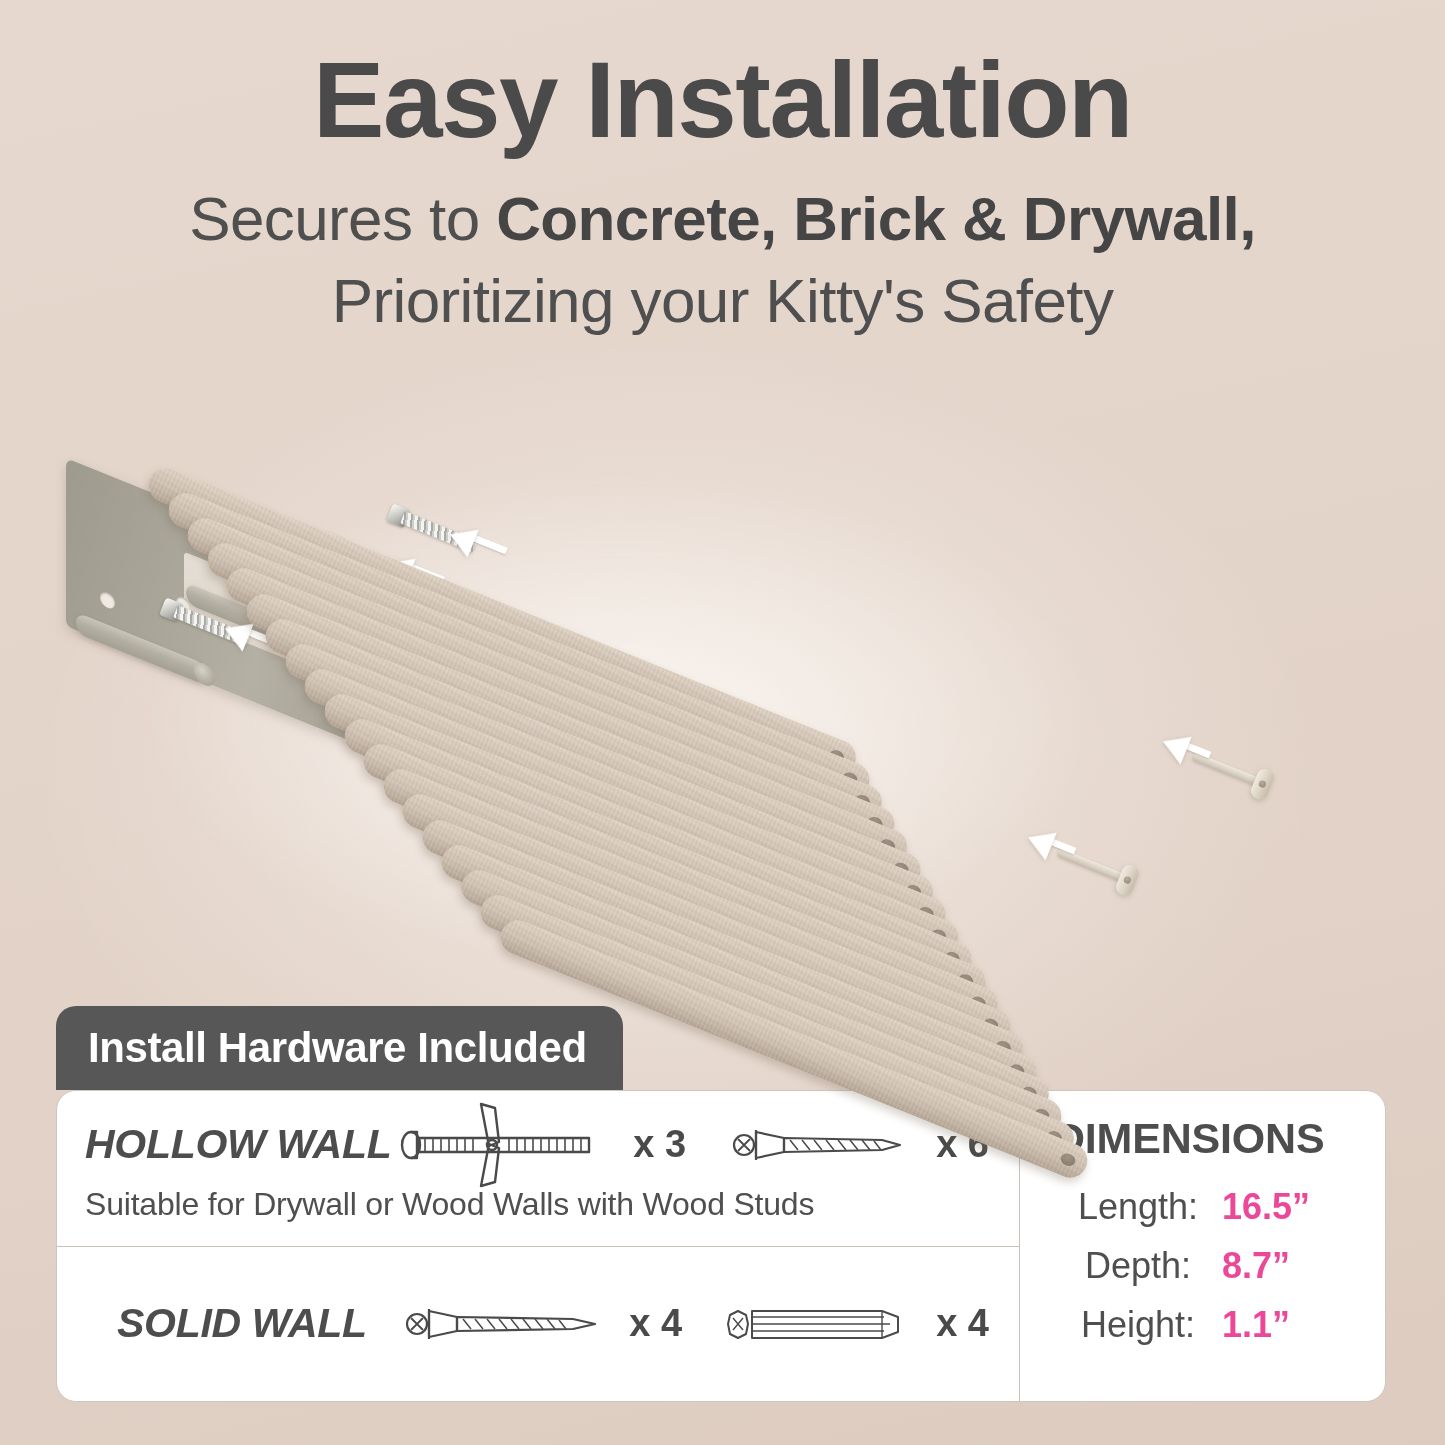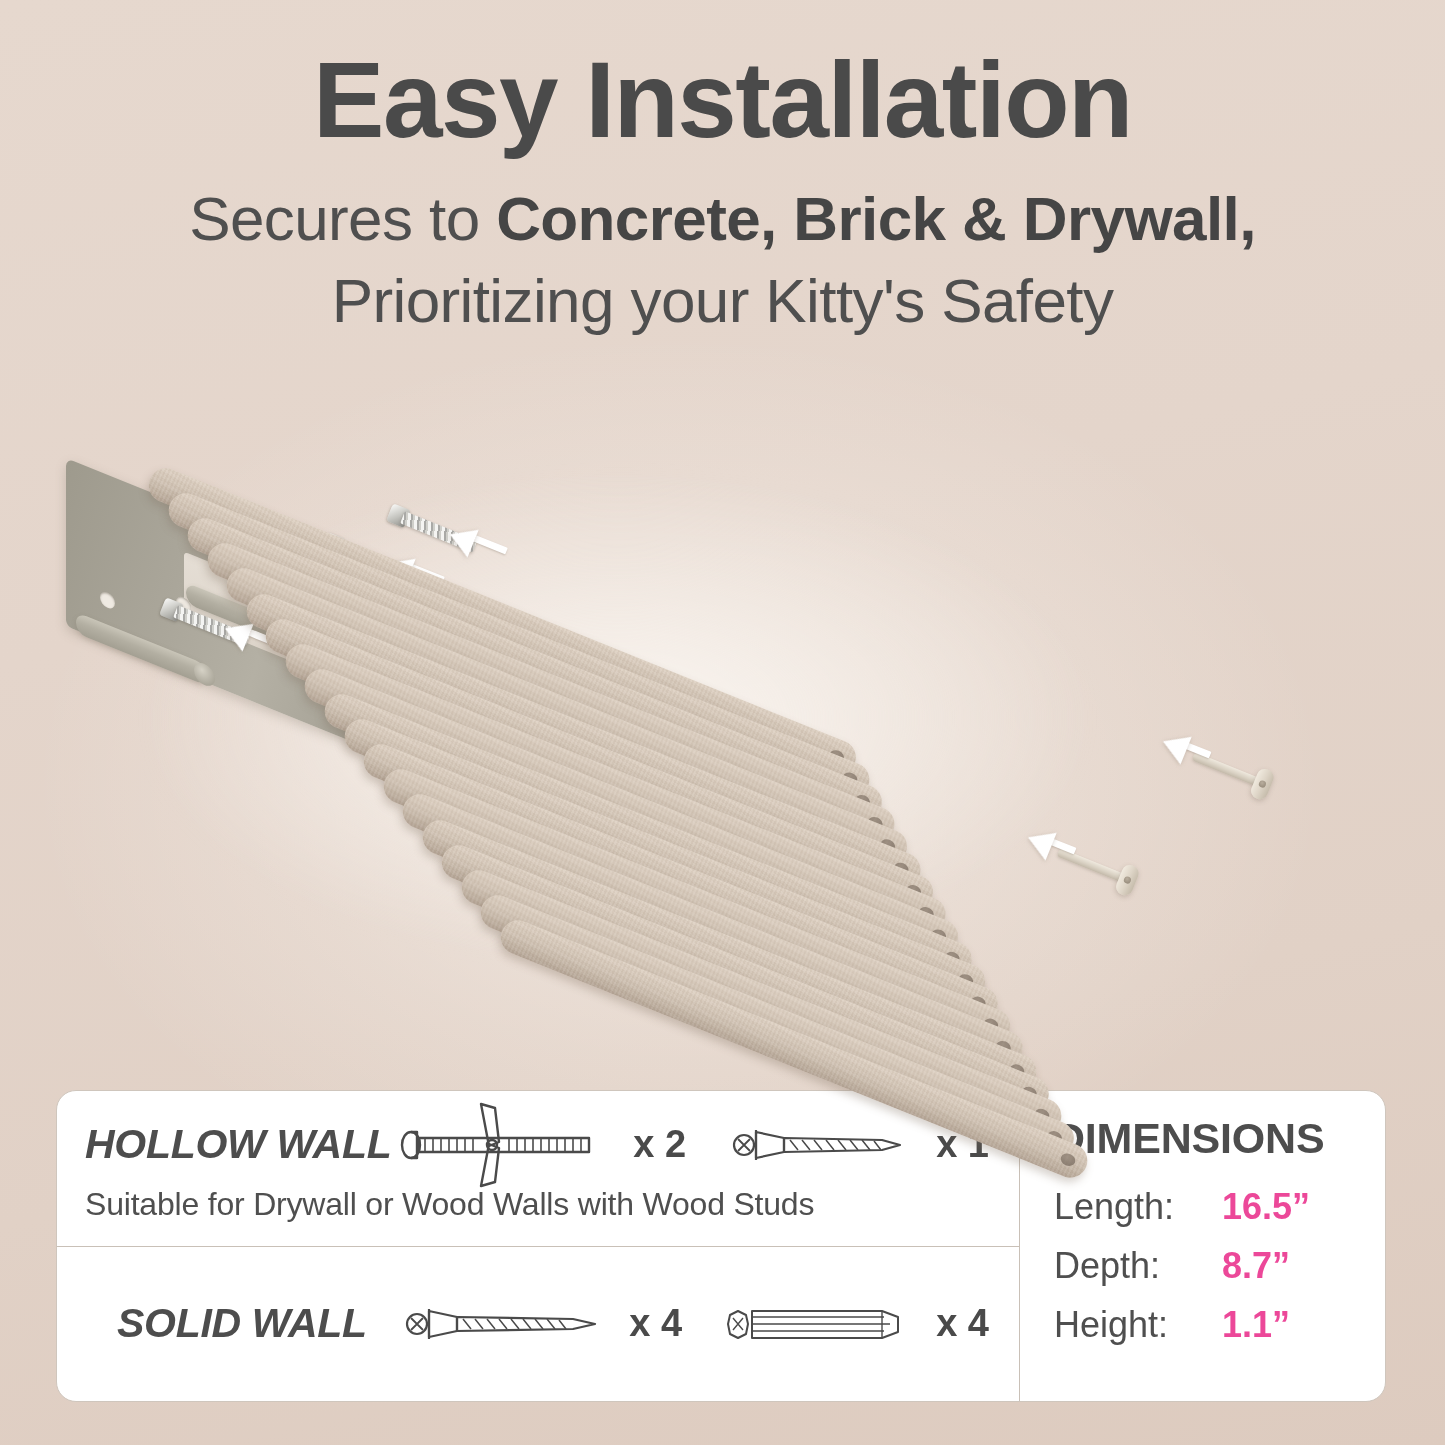--- a/index.html
+++ b/index.html
@@ -310,21 +310,21 @@
     line-height: 1;
   }
   .dim-list { margin-top: 26px; }
   .dim-row {
     display: flex;
     align-items: baseline;
     margin-bottom: 17px;
     font-size: 36px;
     color: #4f4f4f;
   }
-  .dim-label { width: 168px; }
+  .dim-label { width: 168px; text-align: center; }
   .dim-value { font-weight: bold; color: #ec4899; }
 
   svg { display: block; }
 </style>
 </head>
 <body>
 
 <div class="page">
 
   <div class="headline">
@@ -466,20 +466,23 @@
       <div class="arrow" style="left:882px; top:551px;">
         <div class="arrow-line" style="left:14px; top:-3px; width:26px; transform:rotate(22deg); transform-origin:left center;"></div>
         <div class="arrow-head left" style="left:-10px; top:-14px; transform:rotate(22deg);"></div>
       </div>
 
     </div>
   </div>
 
   <div class="info-wrap">
 
+    <div class="tab">
+      <span class="tab-label">Install Hardware Included</span>
+    </div>
 
     <div class="card">
 
       <div class="card-left">
 
         <div class="hw-row top">
           <div class="hw-top-line">
             <span class="hw-title hollow">HOLLOW WALL</span>
 
             <span class="hw-item">
@@ -491,38 +494,38 @@
                     <path d="M20 36 L190 36 L190 50 L20 50 Z"></path>
                     <path d="M26 36 v14 M34 36 v14 M42 36 v14 M50 36 v14 M58 36 v14 M66 36 v14 M74 36 v14
                              M110 36 v14 M118 36 v14 M126 36 v14 M134 36 v14 M142 36 v14 M150 36 v14
                              M158 36 v14 M166 36 v14 M174 36 v14 M182 36 v14" stroke-width="1.6"></path>
                     <path d="M82 2 L96 6 L100 40 L90 44 Z"></path>
                     <path d="M82 84 L96 80 L100 46 L90 42 Z"></path>
                     <circle cx="93" cy="43" r="5"></circle>
                   </g>
                 </svg>
               </span>
-              <span class="hw-qty">x 2</span>
+              <span class="hw-qty">x 3</span>
             </span>
 
             <span class="hw-item" style="margin-left:46px;">
               <span>
                 <svg width="190" height="54" viewBox="0 0 190 54">
                   <g fill="none" stroke="#4a4a4a" stroke-width="2.2" stroke-linejoin="round">
                     <circle cx="12" cy="27" r="10"></circle>
                     <path d="M6 21 L18 33 M18 21 L6 33" stroke-width="1.8"></path>
                     <path d="M24 12 L24 42"></path>
                     <path d="M24 14 L52 20 L52 34 L24 40 Z"></path>
                     <path d="M52 20 L150 22 L168 27 L150 32 L52 34 Z"></path>
                     <path d="M58 22 l8 10 M70 22 l8 10 M82 22 l8 10 M94 22 l8 10 M106 22 l8 10
                              M118 22 l8 10 M130 22 l8 10 M142 23 l7 9" stroke-width="1.5"></path>
                   </g>
                 </svg>
               </span>
-              <span class="hw-qty">x 1</span>
+              <span class="hw-qty">x 6</span>
             </span>
           </div>
           <div class="hw-sub">Suitable for Drywall or Wood Walls with Wood Studs</div>
         </div>
 
         <div class="hw-row">
           <div class="hw-top-line">
             <span class="hw-title solid">SOLID WALL</span>
 
             <span class="hw-item">

